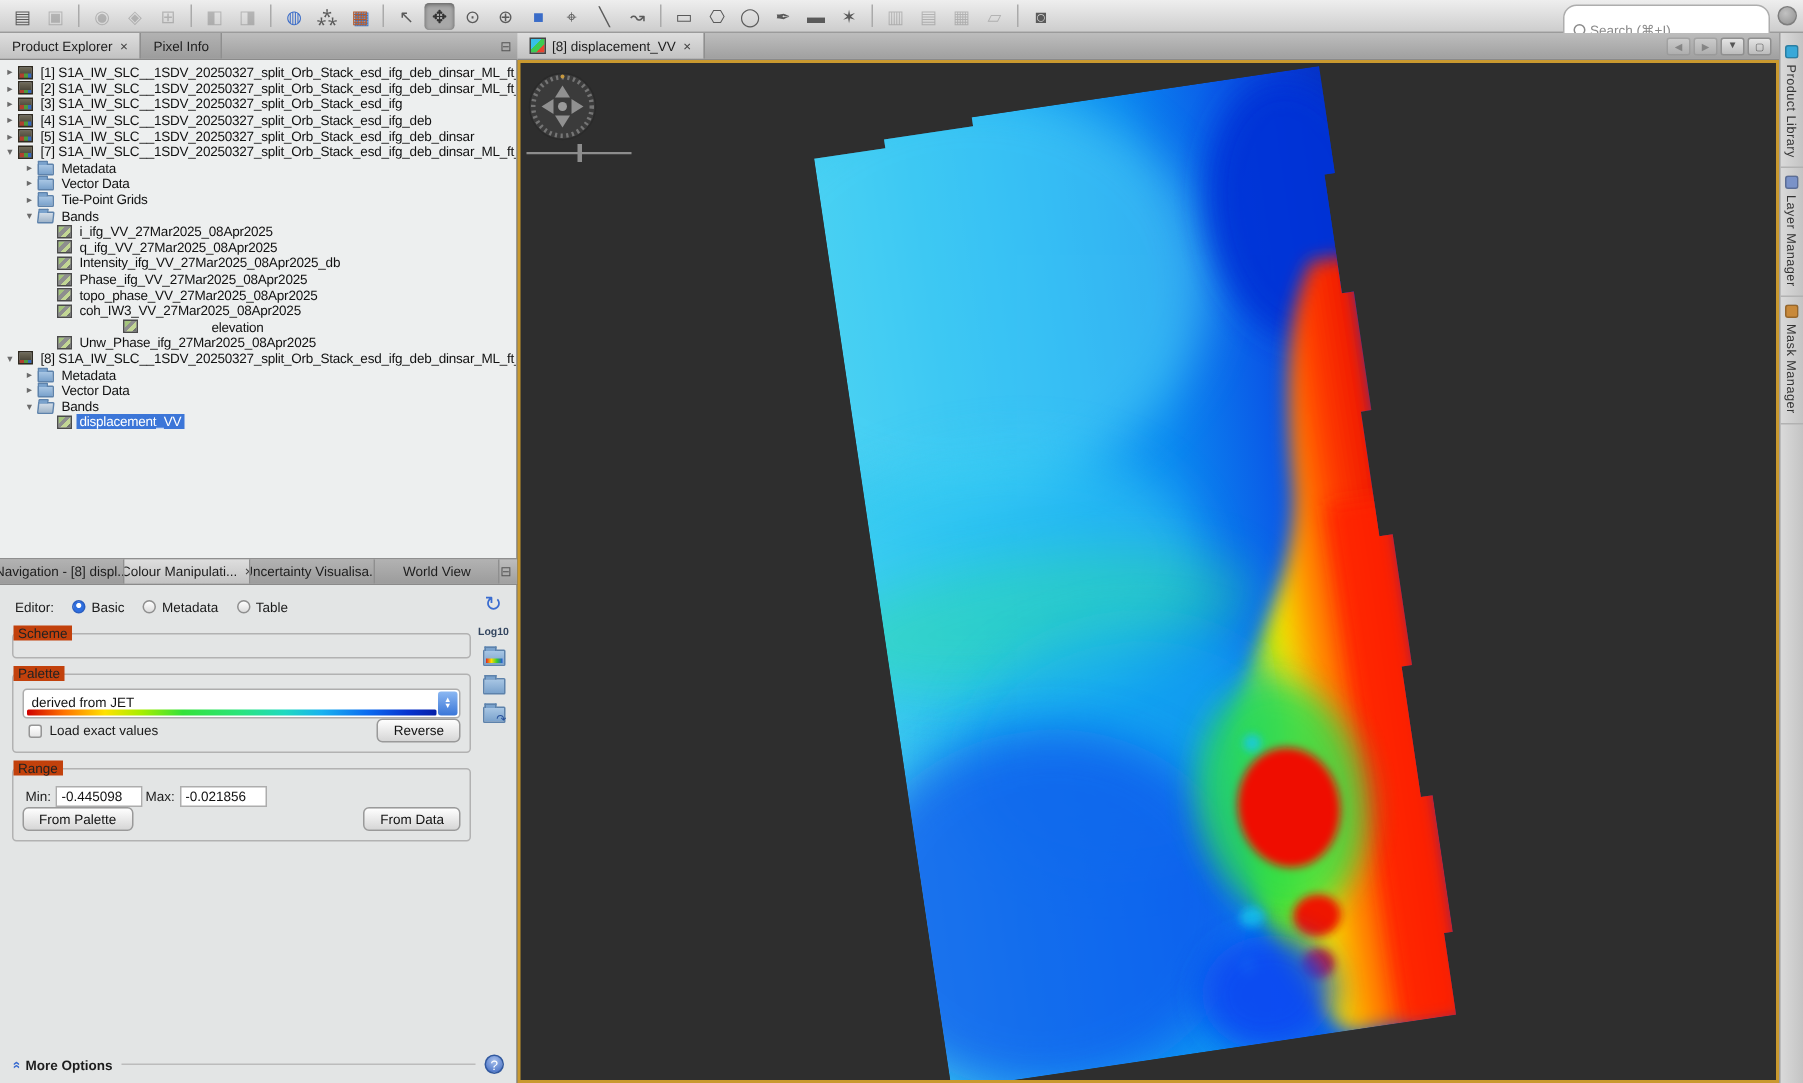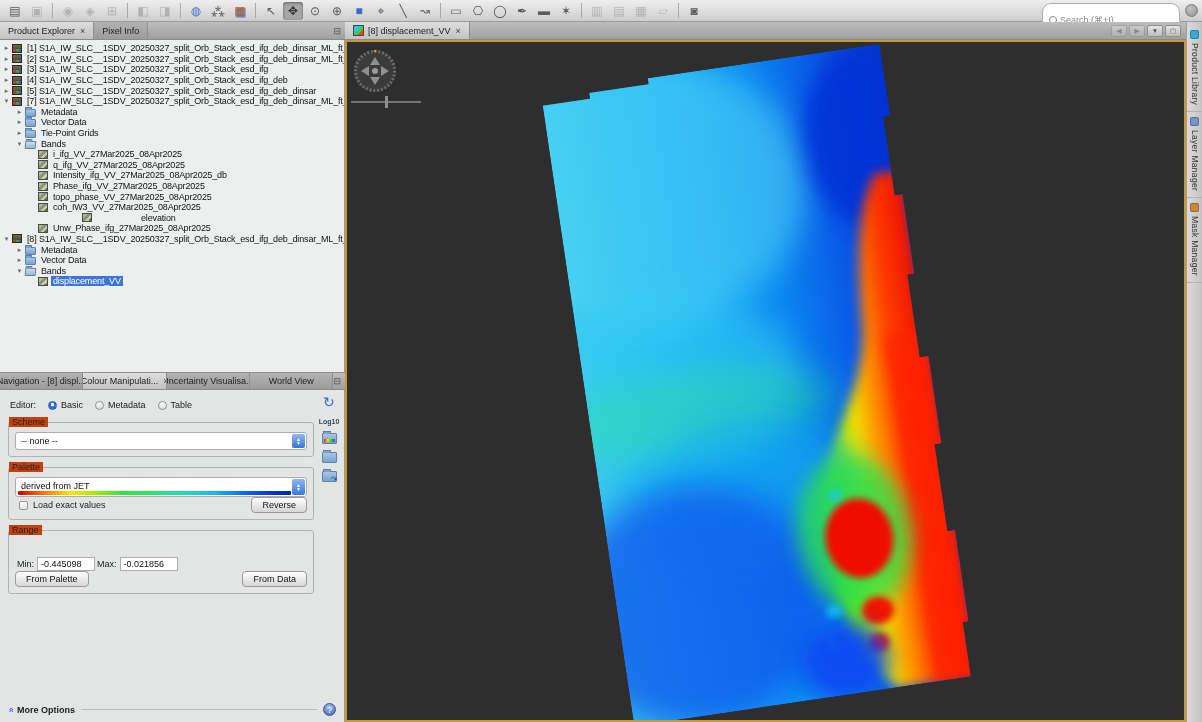--- a/index.html
+++ b/index.html
@@ -60,21 +60,21 @@
      background:#7aa2cc;border:1px solid #5d82ab;border-bottom:none;border-radius:1px 1px 0 0;}
   .ico-folder-open{background:linear-gradient(#d3dde8,#9fb4c9);transform:skewX(-6deg);}
   .ico-band{width:10px;height:9px;border:1px solid #4a4a4a;
      background:linear-gradient(135deg,#a4c47c 0 30%,#8e8e8e 30% 55%,#c2d694 55% 80%,#6f6f6f 80%);}
   .trow .lbl{padding:0 2px;}
   .trow.sel .lbl{background:#3c76d8;color:#fff;}
   
   .cpanel{position:absolute;left:0;top:390px;width:345px;height:332px;background:#e3e5e5;
           border-right:1px solid #9a9a9a;box-sizing:border-box;font-size:9px;color:#1a1a1a;}
   .editor-row{display:flex;align-items:center;height:15px;margin:7px 0 0 10px;}
-  .ropt{display:flex;align-items:flex-end;}
+  .ropt{display:flex;align-items:flex-start;}
   .radio{width:9px;height:9px;border-radius:50%;border:1px solid #8f8f8f;box-sizing:border-box;
          background:linear-gradient(#fff,#dcdcdc);margin:0 4px 0 12px;flex:none;}
   .radio.sel{background:radial-gradient(circle at 50% 38%,#fff 0 1.4px,#2f6fe0 2px);border-color:#2a5ec0;}
   .groupbox{position:relative;border:1px solid #b2b2b2;border-radius:3px;margin:10px 30px 0 8px;
             padding:9px 6px 6px 6px;}
   .groupbox .legend{position:absolute;top:-6px;left:0;background:#c2410c;padding:0 3px;color:#222;}
   .combo{height:16px;background:#fff;border:1px solid #adadad;border-radius:3px;display:flex;
          align-items:center;padding-left:5px;position:relative;color:#111;}
   .stepper{position:absolute;right:1px;top:1px;bottom:1px;width:13px;border-radius:2px;
            background:linear-gradient(#8cb8f2,#3a76d8);display:flex;flex-direction:column;
@@ -346,27 +346,20 @@
           </span>
           <span class="ropt">
             <span class="radio"></span>
             <span>Table</span>
           </span>
         </span>
     </div>
 
     <div class="groupbox">
       <span class="legend">Scheme</span>
-      <div class="combo">
-        <span>-- none --</span>
-        <span class="stepper">
-            <span>▲</span>
-            <span>▼</span>
-          </span>
-      </div>
     </div>
 
     <div class="groupbox">
       <span class="legend">Palette</span>
       <div class="combo" style="height:18px;">
         <span style="margin-bottom:3px;">derived from JET</span>
         <span class="palette-strip"></span>
         <span class="stepper">
             <span>▲</span>
             <span>▼</span>
@@ -374,21 +367,21 @@
       </div>
       <div class="cp-row">
         <span class="checkbox"></span>
         <span>Load exact values</span>
         <span class="btn ml-auto">Reverse</span>
       </div>
     </div>
 
     <div class="groupbox">
       <span class="legend">Range</span>
-      <div class="cp-row" style="margin-top:17px;">
+      <div class="cp-row" style="margin-top:2px;">
         <span class="rlab">Min:</span>
         <input class="fld" readonly="" value="-0.445098" style="">
         <span class="rlab ml-auto">Max:</span>
         <input class="fld" readonly="" value="-0.021856" style="">
       </div>
       <div class="cp-row">
         <span class="btn">From Palette</span>
         <span class="btn ml-auto">From Data</span>
       </div>
     </div>

